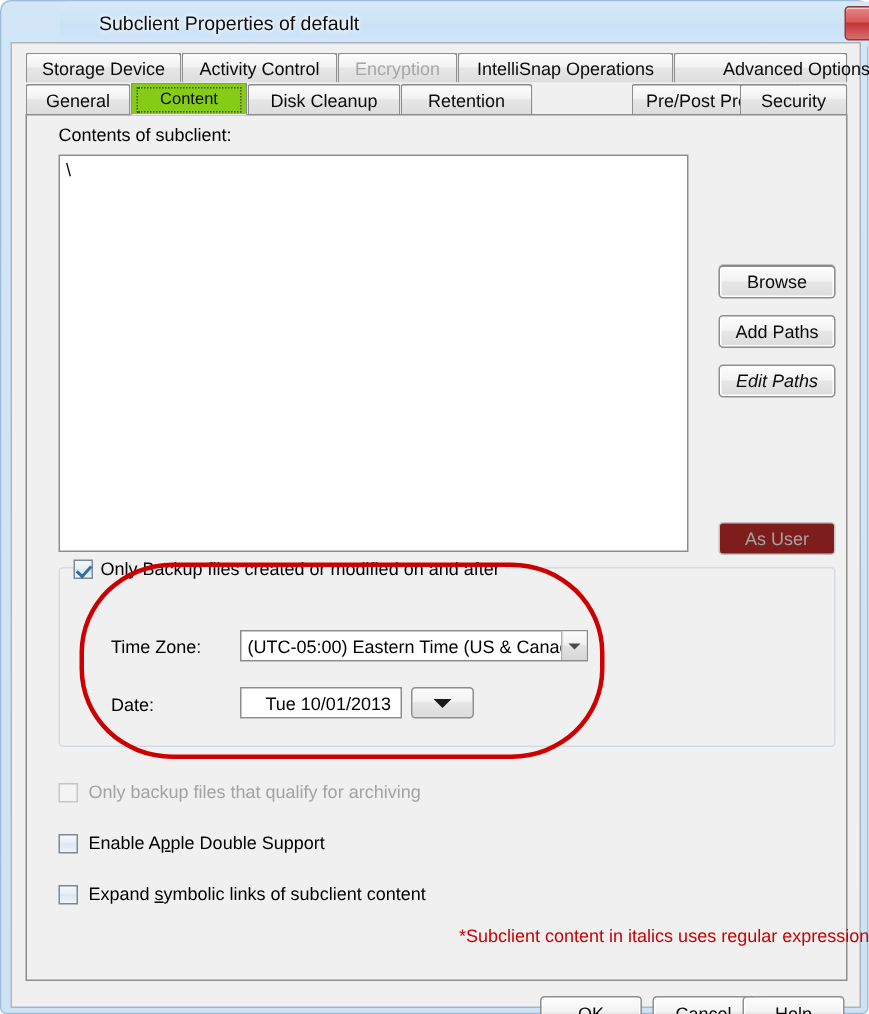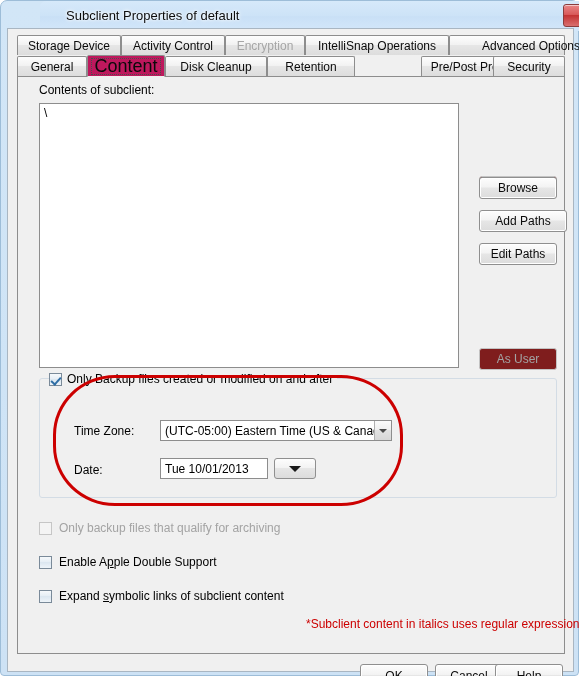--- a/index.html
+++ b/index.html
@@ -91,26 +91,26 @@
     display: flex;
     align-items: center;
     justify-content: center;
     font-size: 12px;
     color: #0a0a0a;
     white-space: nowrap;
     cursor: default;
   }
   .tab.disabled { color: #a6a6a6; }
   .tab.selected {
-    background: #be185d;
+    background: #84cc16;
     border: 1px solid #8d8d8d;
     border-bottom: 1px solid #f0f0f0;
     height: 22px;
     z-index: 5;
-    font-size: 18px;
+    font-size: 11px;
   }
   .tab.selected .focus-rect {
     position: absolute;
     left: 3px; right: 3px; top: 2px; bottom: 1px;
     border: 1px dotted #4d4d4d;
   }
 
   
   #tabpage {
     position: absolute;
@@ -263,21 +263,21 @@
     border-right: 4px solid transparent;
     border-top: 4px solid #4a4a4a;
   }
   .edit {
     position: absolute;
     box-sizing: border-box;
     background: #ffffff;
     border: 1px solid #8d8d8d;
     display: flex;
     align-items: center;
-    padding-left: 4px;
+    padding-left: 16px;
     font-size: 12px;
     color: #000;
     white-space: nowrap;
   }
   #date-dropdown-btn {
     position: absolute;
     box-sizing: border-box;
     border: 1px solid #8f8f8f;
     border-radius: 3px;
     background: linear-gradient(to bottom, #fdfdfd 0%, #f3f3f3 45%, #e6e6e6 50%, #dcdcdc 100%);
@@ -386,24 +386,24 @@
       <div id="content-list">
         <div class="row">\</div>
       </div>
 
       <div class="btn disabled" style="left:461px; top:67px; width:78px; height:22px;">
         <span>Delete</span>
       </div>
       <div class="btn" style="left:461px; top:100px; width:78px; height:22px;">
         <span>Browse</span>
       </div>
-      <div class="btn" style="left:461px; top:133px; width:88px; height:22px;">
+      <div class="btn" style="left:461px; top:133px; width:78px; height:22px;">
         <span>Add Paths</span>
       </div>
-      <div class="btn" style="left:461px; top:166px; width:78px; height:22px;">
+      <div class="btn" style="left:461px; top:166px; width:78px; height:22px;font-style:italic;">
         <span>Edit Paths</span>
       </div>
       <div class="btn disabled" style="left:461px; top:239px; width:78px; height:22px;">
         <span>As User</span>
       </div>
 
       <div id="groupbox">
         <div id="groupbox-legend">
           <span class="cbx checked"></span>
           <span>Only Backup files created or modified on and after</span>

